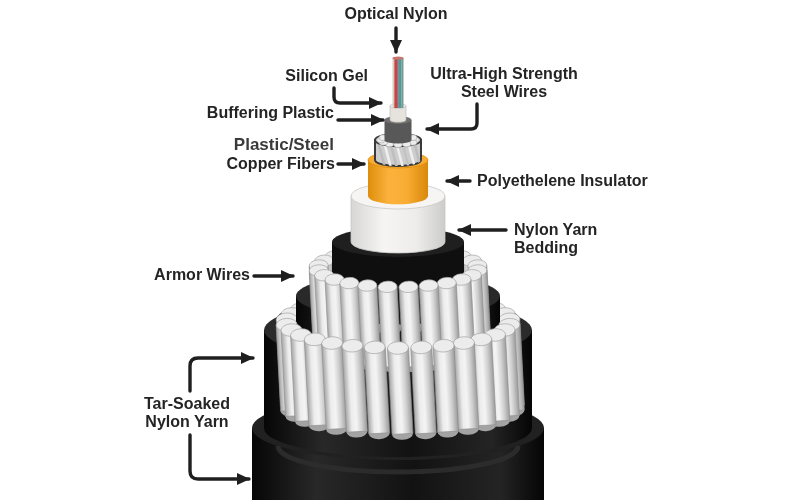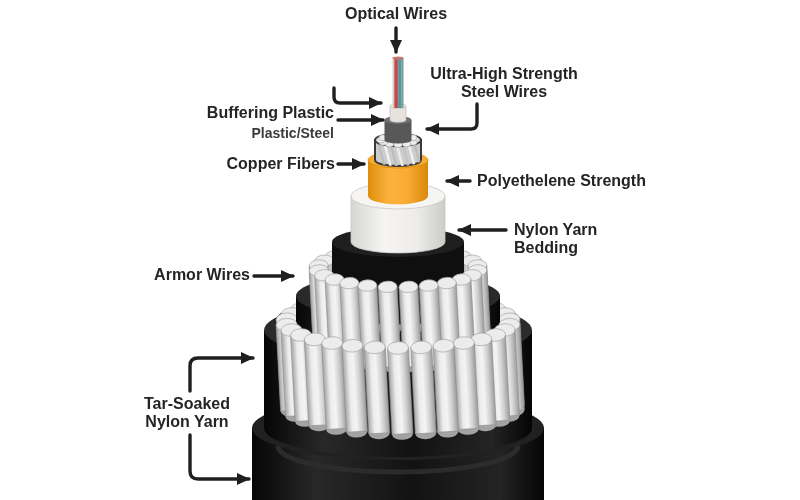--- a/index.html
+++ b/index.html
@@ -1,21 +1,21 @@
 <!DOCTYPE html>
 <html style="--copper_sheath: #F8AC33; --copper_sheath_shade: #DE8E0C; --insulator_white: #F6F5F3; --steel_wire_light: #ECECEC; --steel_wire_mid: #CFCFCF; --buffering_gray: #585858; --black_layer: #121212; --black_layer_top: #2B2B2B; --fiber_pale: #D7CCC6; --fiber_red: #C7473D; --fiber_purple: #7B5677; --fiber_teal: #4E9D94; --fiber_slate: #7E9894; --arrow: #1F1F1F; --label_text: #242424;"><head>
 <meta charset="utf-8">
 <style>
   html,body{margin:0;padding:0;background:#fff;}
   .stage{position:relative;width:800px;height:500px;background:#ffffff;overflow:hidden;
          font-family:"Liberation Sans",sans-serif;}
   .stage svg{position:absolute;left:0;top:0;}
   .lbl{position:absolute;font-weight:bold;color:var(--label_text,#242424);
        font-size:16px;line-height:18px;white-space:nowrap;}
-  .lbl .sub{font-size:14px;line-height:12px;margin-top:5px;color:#3a3a3a;}
+  .lbl .sub{font-size:17px;line-height:12px;margin-top:17px;color:#3a3a3a;}
   .t-center{text-align:center;} .t-right{text-align:right;} .t-left{text-align:left;}
   .arrow{stroke:var(--arrow,#1F1F1F);stroke-width:3.4;fill:none;stroke-linecap:round;}
 </style>
 </head>
 <body>
 
 <div class="stage">
 
 <svg width="800" height="500" viewBox="0 0 800 500">
   <defs>
@@ -421,36 +421,37 @@
     <path class="arrow" d="M338,120 H383" marker-end="url(#ah)"></path>
     <path class="arrow" d="M338,164 H364" marker-end="url(#ah)"></path>
     <path class="arrow" d="M470,181 H447" marker-end="url(#ah)"></path>
     <path class="arrow" d="M506,230 H459" marker-end="url(#ah)"></path>
     <path class="arrow" d="M254,276 H293" marker-end="url(#ah)"></path>
     <path class="arrow" d="M190,391 V366 Q190,358 198,358 H253" marker-end="url(#ah)"></path>
     <path class="arrow" d="M190,435 V471 Q190,479 198,479 H249" marker-end="url(#ah)"></path>
   </g>
 </svg>
 
-<div class="lbl t-center" style="left:296px;top:5px;width:200px;">Optical Wires</div>
-
+<div class="lbl t-center" style="left:296px;top:5px;width:200px;">Optical Nylon</div>
+
+<div class="lbl t-right" style="left:238px;top:67px;width:130px;">Silicon Gel</div>
 
 <div class="lbl t-center" style="left:398px;top:65px;width:176px;padding-left:18px;">
   <div>Ultra-High Strength</div>
   <div>Steel Wires</div>
 </div>
 
 <div class="lbl t-right" style="left:174px;top:104px;width:160px;">
   <div>Buffering Plastic</div>
   <div class="sub">Plastic/Steel</div>
 </div>
 
 <div class="lbl t-right" style="left:205px;top:155px;width:130px;">Copper Fibers</div>
 
-<div class="lbl t-left" style="left:477px;top:172px;width:230px;">Polyethelene Strength</div>
+<div class="lbl t-left" style="left:477px;top:172px;width:230px;">Polyethelene Insulator</div>
 
 <div class="lbl t-left" style="left:514px;top:221px;width:130px;">
   <div>Nylon Yarn</div>
   <div>Bedding</div>
 </div>
 
 <div class="lbl t-right" style="left:116px;top:266px;width:134px;">
   <div>Armor Wires</div>
 </div>
 

